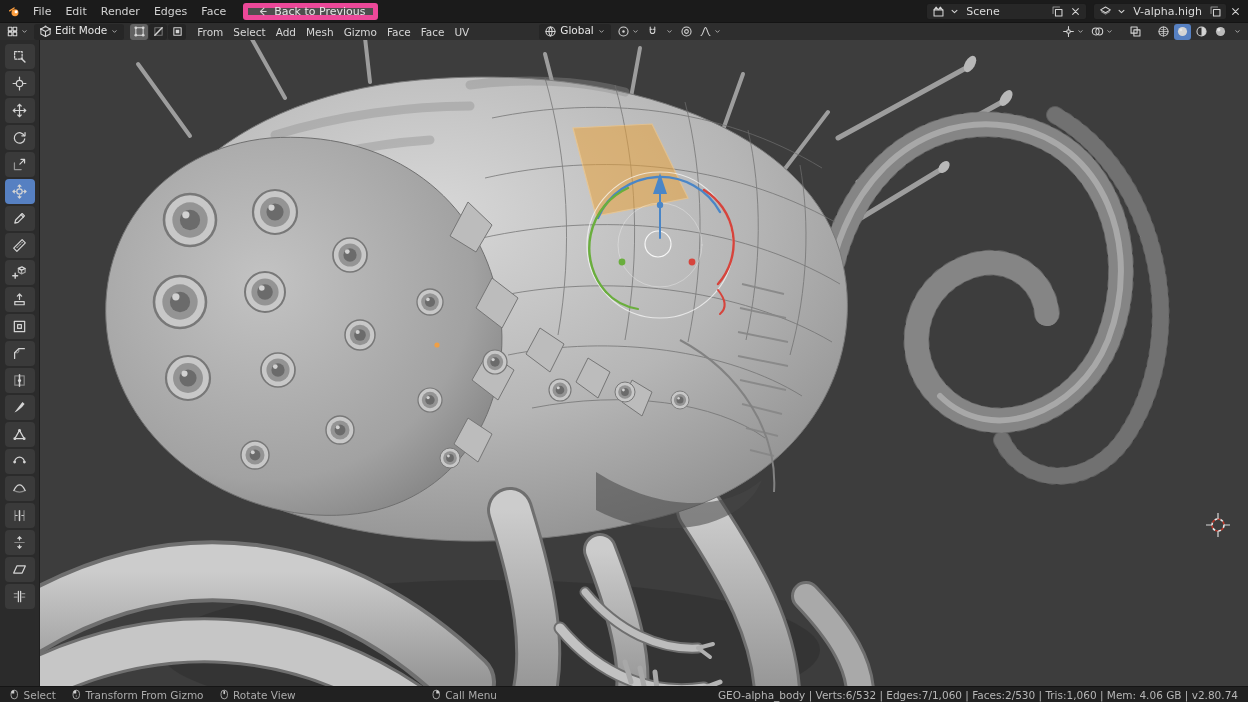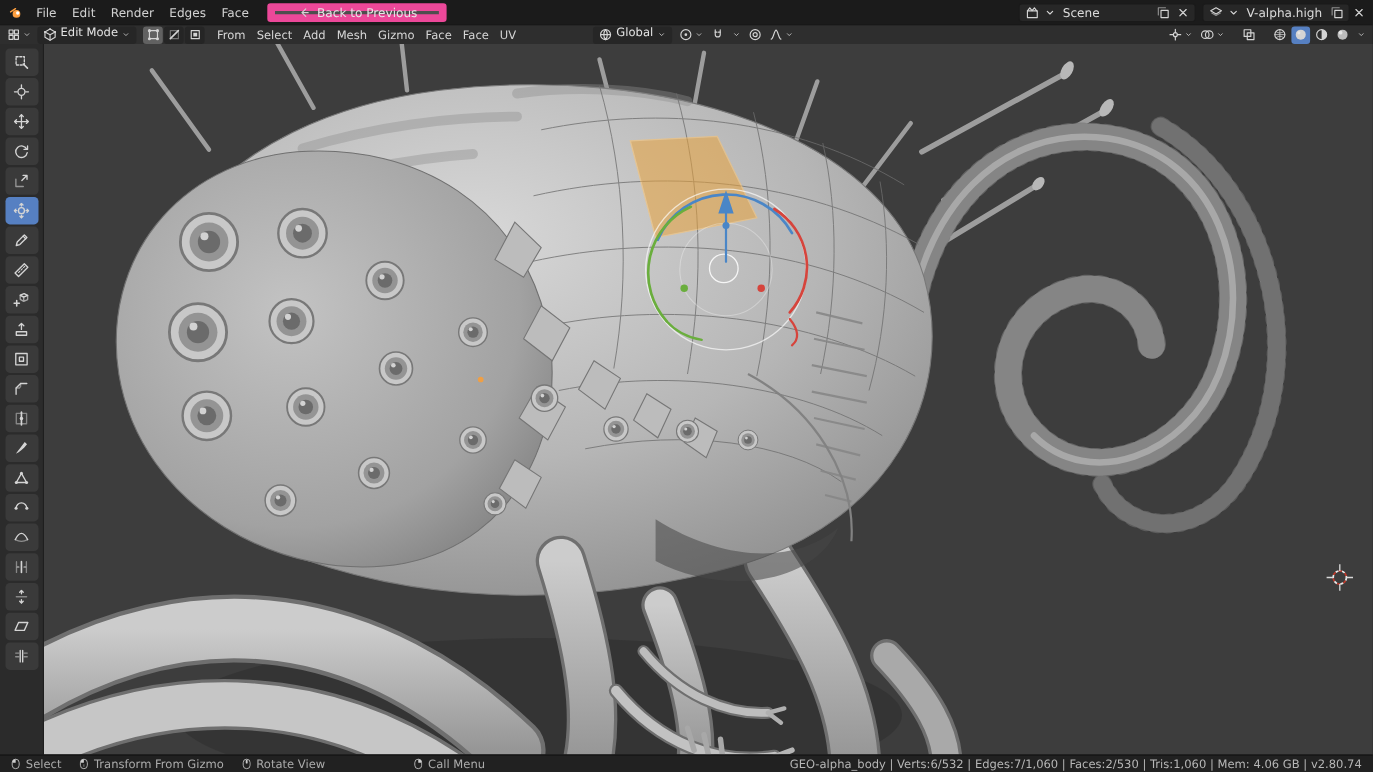--- a/index.html
+++ b/index.html
@@ -3,21 +3,21 @@
 <meta charset="utf-8">
 <style>
   *{box-sizing:border-box;margin:0;padding:0;font-family:"DejaVu Sans",sans-serif}
   html,body{width:1248px;height:702px;overflow:hidden}
   body{position:relative;background:#1b1b1b;cursor:default;-webkit-user-select:none;user-select:none}
 
   
   .topbar{position:absolute;top:0;left:0;right:0;height:22px;background:#1b1b1b;display:flex;align-items:center;padding:0 5px;z-index:10}
   .logo{width:18px;height:15px;display:flex;align-items:center;justify-content:center;margin-right:3px}
   .menu{font-size:11px;color:#d2d2d2;padding:1px 7px;border-radius:3px}
-  .backbtn{display:flex;align-items:center;gap:5px;margin-left:10px;background:#4e4e4e;border:7px solid #ec4899;border-radius:3px;color:#e6e6e6;font-size:11px;height:17px;padding:0 20px}
+  .backbtn{display:flex;align-items:center;gap:5px;margin-left:10px;background:#4e4e4e;border:5px solid #ec4899;border-radius:3px;color:#e6e6e6;font-size:11px;height:17px;padding:0 8px}
   .spacer{flex:1}
   .idblock{display:flex;align-items:center;gap:2px;background:#272727;border:1px solid #1a1a1a;border-radius:3px;height:17px;padding:0 3px;margin-left:6px;color:#dadada;font-size:11px}
   .idblock .lbl{padding:0 3px}
   .scene-block .lbl{min-width:84px}
   .layer-block .lbl{min-width:66px}
   .iconbtn{display:flex;align-items:center;justify-content:center;width:16px;height:15px;border-radius:2px}
 
   
   .header{position:absolute;top:22px;left:0;right:0;height:18px;background:#2e2e2e;display:flex;align-items:center;padding:0 4px;gap:3px;border-top:1px solid #141414;z-index:9}
   .hbtn{display:flex;align-items:center;gap:1px;height:16px;padding:0 2px;border-radius:3px;background:transparent;border:none}
@@ -40,21 +40,21 @@
 
   
   .viewport{position:absolute;top:40px;left:40px;right:0;bottom:16px;background:#3d3d3d;overflow:hidden}
   .vp-art{position:absolute;inset:0;width:100%;height:100%;display:block}
   .vp-overlay{position:absolute;top:7px;left:12px;font-size:11px;color:#d2d2d2;line-height:15px;text-shadow:0 1px 2px rgba(0,0,0,.55);z-index:3}
 
   
   .statusbar{position:absolute;bottom:0;left:0;right:0;height:16px;background:#212121;border-top:1px solid #151515;display:flex;align-items:center;padding:0 10px;gap:16px;font-size:10.5px;color:#ababab;z-index:10}
   .hint{display:flex;align-items:center;gap:5px;white-space:nowrap}
   .hint:nth-child(3){}
-  .hint:nth-child(4){margin-left:64px}
+  .hint:nth-child(4){margin-left:120px}
   .stats{margin-left:auto;color:#b6b6b6;white-space:nowrap}
 
   
   .ic{width:13px;height:13px;display:block;fill:none;stroke:#d4d4d4;stroke-width:1.3;stroke-linecap:round;stroke-linejoin:round;flex:none}
   .ic .f{fill:#d4d4d4;stroke:none}
   .ic.chev-small{width:9px;height:9px}
   .mi{width:8.5px;height:11px;display:block;fill:none;stroke:#b9b9b9;stroke-width:1.1;flex:none}
   .mi .f{fill:#cfcfcf;stroke:none}
 </style>
 </head>

